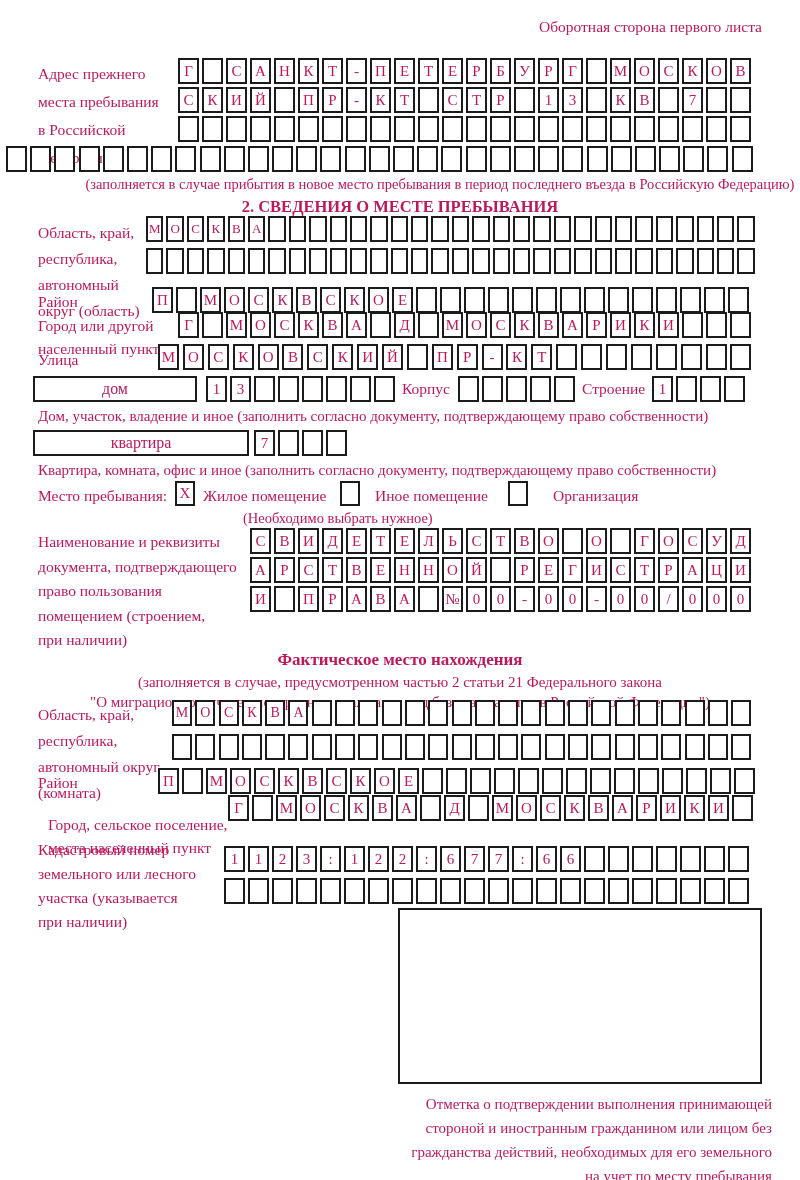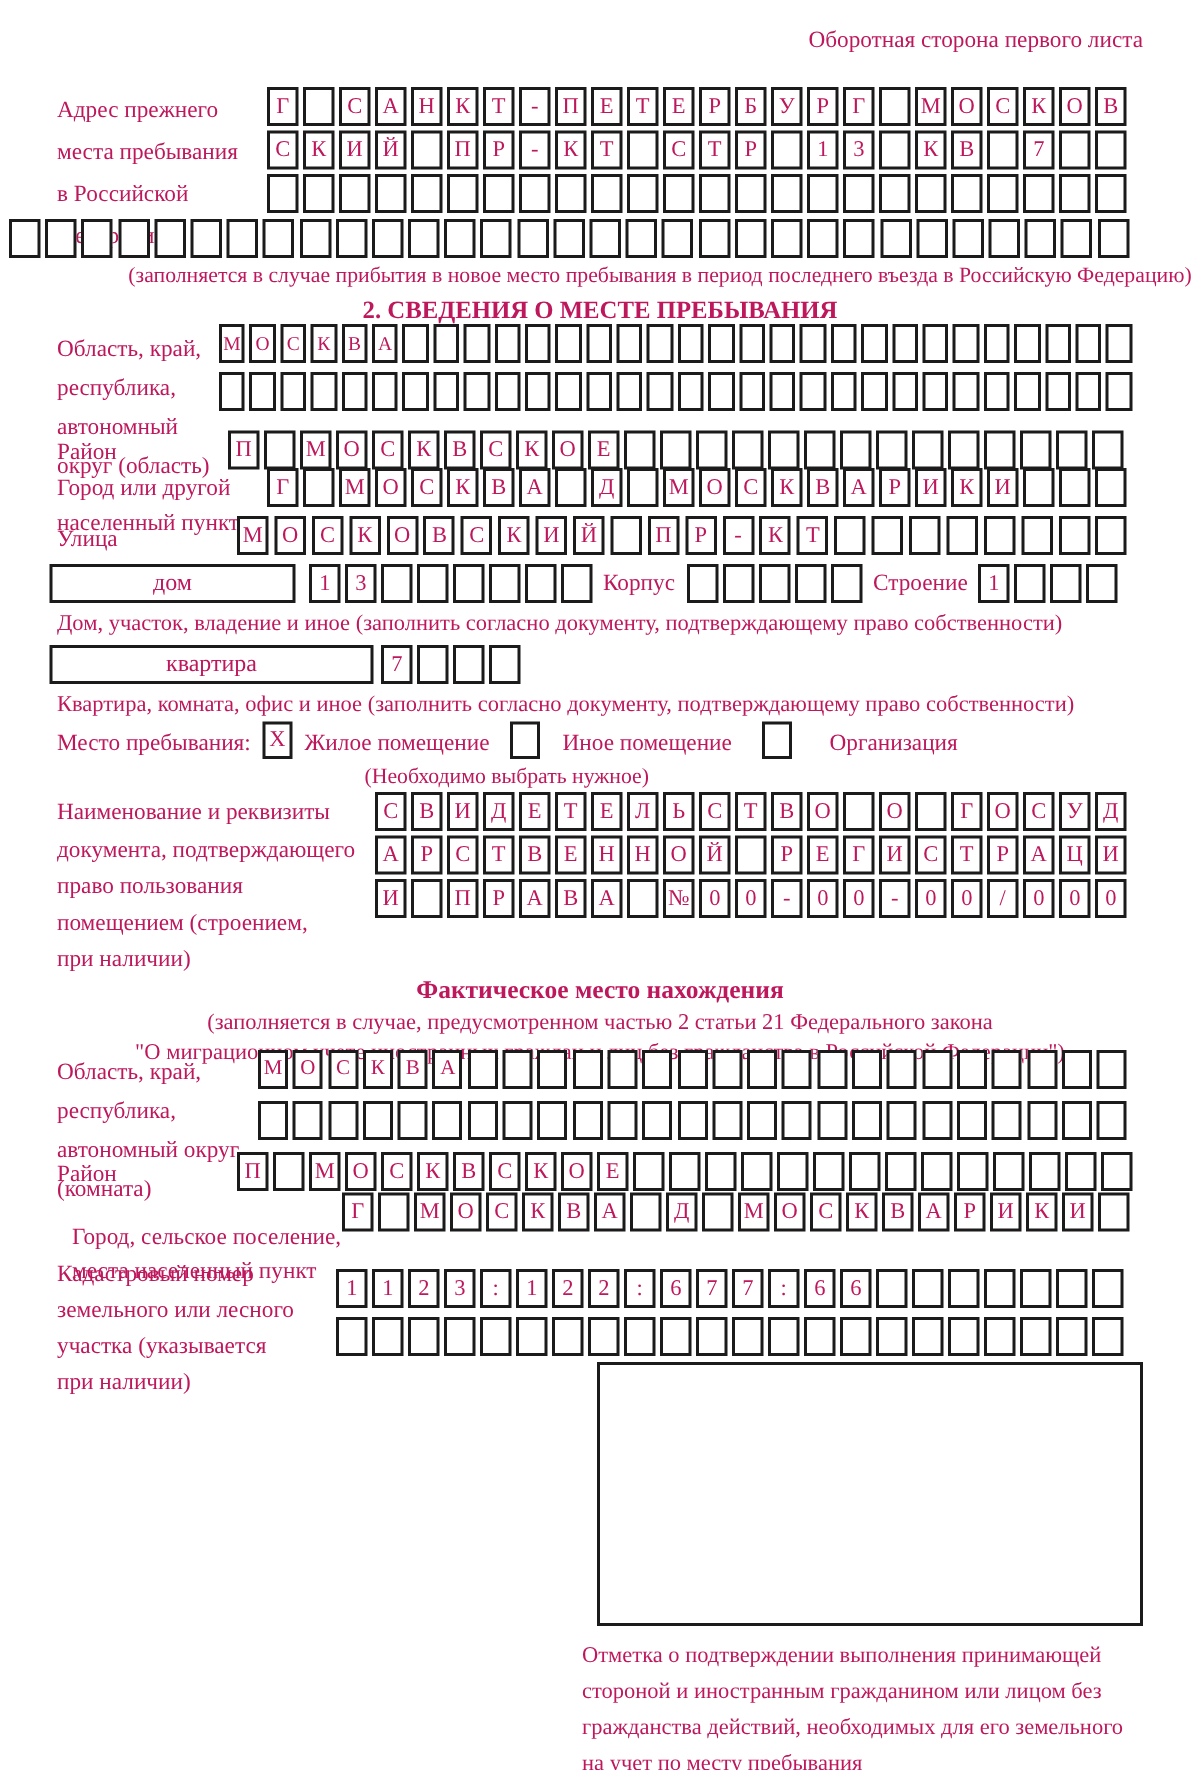--- a/index.html
+++ b/index.html
@@ -31,21 +31,21 @@
     box-sizing:border-box;border:2px solid #1b1b1b;height:26px;background:#fff;
     display:flex;align-items:center;justify-content:center;font-size:16px;
   }
   .chk{
     box-sizing:border-box;width:20px;height:25px;border:2px solid #1b1b1b;background:#fff;
     display:flex;align-items:center;justify-content:center;font-size:15px;
   }
   .stamp-box{
     box-sizing:border-box;border:2px solid #1b1b1b;background:#fff;
   }
-  .confirm-cap{font-size:15px;line-height:24px;text-align:left;}
+  .confirm-cap{font-size:15px;line-height:24px;text-align:right;}
 </style>
 </head>
 <body>
 
 <div class="page">
 
   <div class="abs lbl" style="top:14px;right:38px;">Оборотная сторона первого листа</div>
 
   <div class="abs" style="left:38px;top:60px;">
     <div class="lbl" style="line-height:28px;">Адрес прежнего</div>

